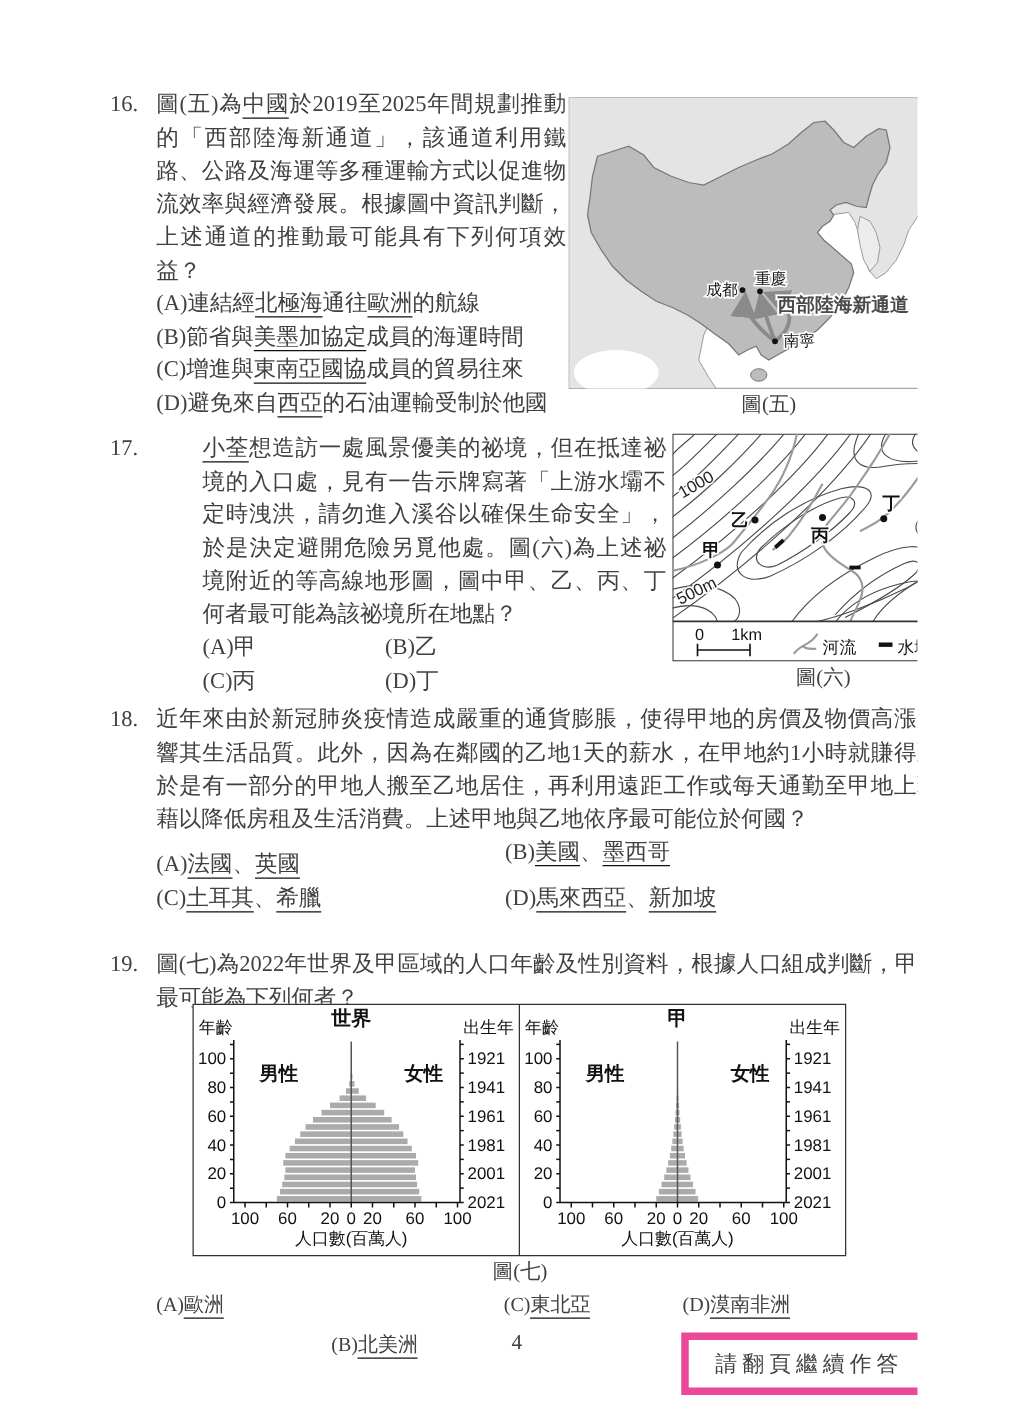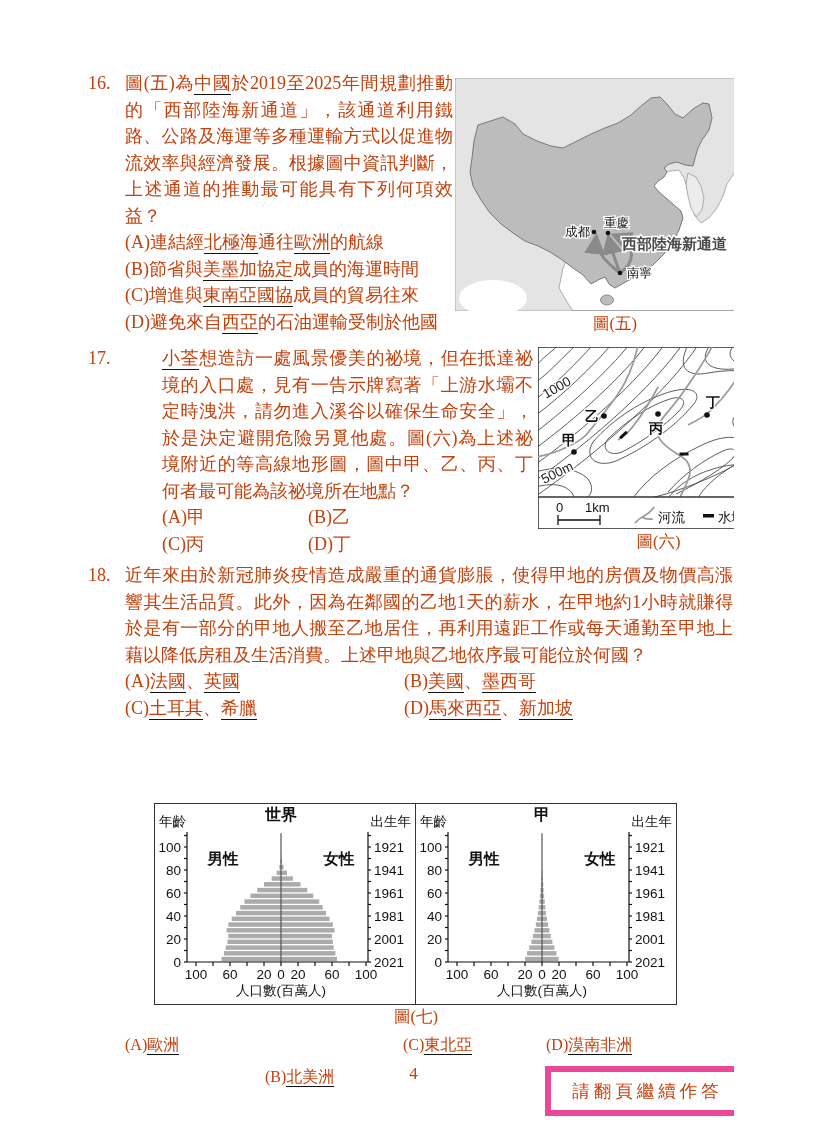--- a/index.html
+++ b/index.html
@@ -1,17 +1,17 @@
 <!DOCTYPE html>
 <html><head>
 <meta charset="utf-8">
 <style>
   html,body{margin:0;padding:0;background:#fff;}
   #page{position:relative;width:734px;height:1142px;background:#ffffff;
-        font-family:"Liberation Serif","DejaVu Serif",serif;color:#c2410c;overflow:hidden;}
+        font-family:"Liberation Serif","DejaVu Serif",serif;color:#404040;overflow:hidden;}
   .qblock{position:absolute;display:flex;align-items:flex-start;}
   .qnum{width:37px;flex:0 0 37px;font-size:18px;line-height:26.5px;}
   .qbody{font-size:18px;line-height:26.5px;}
   .stem{text-align:justify;text-justify:inter-ideograph;}
   .optline{white-space:nowrap;}
   .optrow{display:flex;}
   .optcell{white-space:nowrap;}
   .u{border-bottom:1px solid #111;padding-bottom:1px;}
   .caption{position:absolute;text-align:center;font-size:16.5px;}
   .figbox{position:absolute;}
@@ -158,30 +158,36 @@
       </g>
     </svg>
   </div>
   <div class="caption" style="left:538px;top:531px;width:241px;">圖(六)</div>
 
   <div class="qblock" style="left:88px;top:562px;width:685px;">
     <div class="qnum">18.</div>
     <div class="qbody" style="width:645px;">
       <div class="stem"><span>近年來由於新冠肺炎疫情造成嚴重的通貨膨脹，使得甲地的房價及物價高漲，影響其生活品質。此外，因為在鄰國的乙地1天的薪水，在甲地約1小時就賺得到，於是有一部分的甲地人搬至乙地居住，再利用遠距工作或每天通勤至甲地上班，藉以降低房租及生活消費。上述甲地與乙地依序最可能位於何國？</span></div>
       <div class="optrow">
-        <div class="optcell" style="width:279px;"><span>(A)</span><span class="u">法國</span><span>、</span><span class="u">英國</span></div>
+        <div class="optcell" style="width:279px;margin-top:10px;"><span>(A)</span><span class="u">法國</span><span>、</span><span class="u">英國</span></div>
         <div class="optcell"><span>(B)</span><span class="u">美國</span><span>、</span><span class="u">墨西哥</span></div>
       </div>
       <div class="optrow">
         <div class="optcell" style="width:279px;"><span>(C)</span><span class="u">土耳其</span><span>、</span><span class="u">希臘</span></div>
         <div class="optcell"><span>(D)</span><span class="u">馬來西亞</span><span>、</span><span class="u">新加坡</span></div>
       </div>
     </div>
   </div>
 
+  <div class="qblock" style="left:88px;top:758px;width:685px;">
+    <div class="qnum">19.</div>
+    <div class="qbody" style="width:645px;">
+      <div class="stem"><span>圖(七)為2022年世界及甲區域的人口年齡及性別資料，根據人口組成判斷，甲區域最可能為下列何者？</span></div>
+    </div>
+  </div>
 
   <div id="fig7box">
     <div class="panel"><svg width="260" height="200" viewBox="0 0 260 200">
           <g fill="#ababab">
             <rect x="66.5" y="152.85" width="59.5" height="4.45"></rect>
             <rect x="126" y="152.85" width="56.1" height="4.45"></rect>
             <rect x="69.05000000000001" y="147.1" width="56.949999999999996" height="4.45"></rect>
             <rect x="126" y="147.1" width="54.4" height="4.45"></rect>
             <rect x="70.75" y="141.35" width="55.25" height="4.45"></rect>
             <rect x="126" y="141.35" width="52.699999999999996" height="4.45"></rect>

